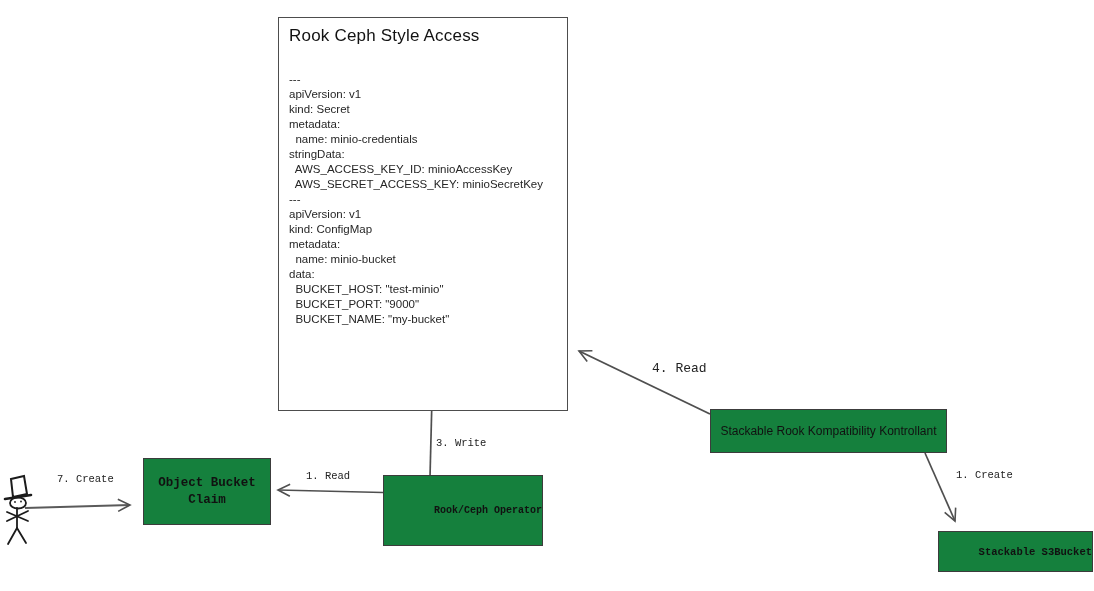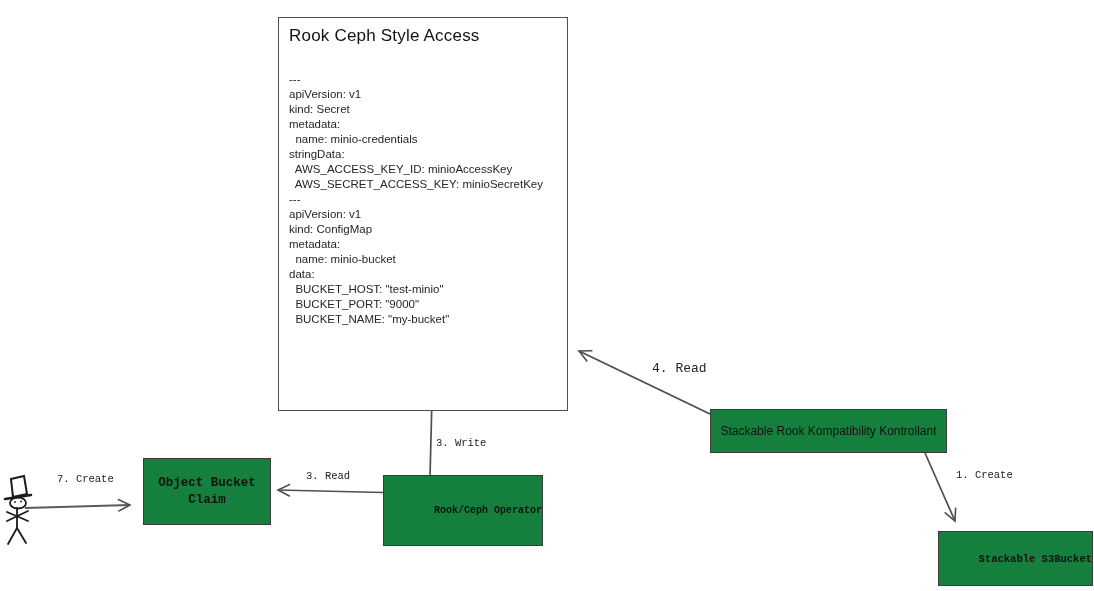--- a/index.html
+++ b/index.html
@@ -52,21 +52,21 @@
     color: #111111;
   }
   .node.mono {
     font-family: Liberation Mono, monospace;
     font-weight: 600;
     justify-content: flex-end;
   }
   .node-obc   { left: 143px; top: 458px; width: 128px; height: 67px; font-size: 12.5px; line-height: 17px; }
   .node-rco   { left: 383px; top: 475px; width: 160px; height: 71px; font-size: 10px; }
   .node-srkk  { left: 710px; top: 409px; width: 237px; height: 44px; font-size: 12px; border-width: 1.5px; font-weight: 400; }
-  .node-ss3   { left: 938px; top: 531px; width: 155px; height: 55px; font-size: 10.5px; }
+  .node-ss3   { left: 938px; top: 531px; width: 155px; height: 41px; font-size: 10.5px; }
   
   .arrow-label {
     position: absolute;
     color: #222222;
     white-space: nowrap;
   }
   .arrow-label.mono {
     font-family: "Liberation Mono", monospace;
     font-size: 10.5px;
   }
@@ -127,18 +127,18 @@
 
   <div class="node node-srkk">
     <span>Stackable Rook Kompatibility Kontrollant</span>
   </div>
 
   <div class="node mono node-ss3">
     <span>Stackable S3Bucket</span>
   </div>
 
   <div class="arrow-label mono lbl-1">7. Create</div>
-  <div class="arrow-label mono lbl-2">3. Read</div>
+  <div class="arrow-label mono lbl-2">1. Read</div>
   <div class="arrow-label mono lbl-3">3. Write</div>
   <div class="arrow-label sans lbl-4">4. Read</div>
   <div class="arrow-label mono lbl-5">1. Create</div>
 
 </div>
 
 </body></html>

